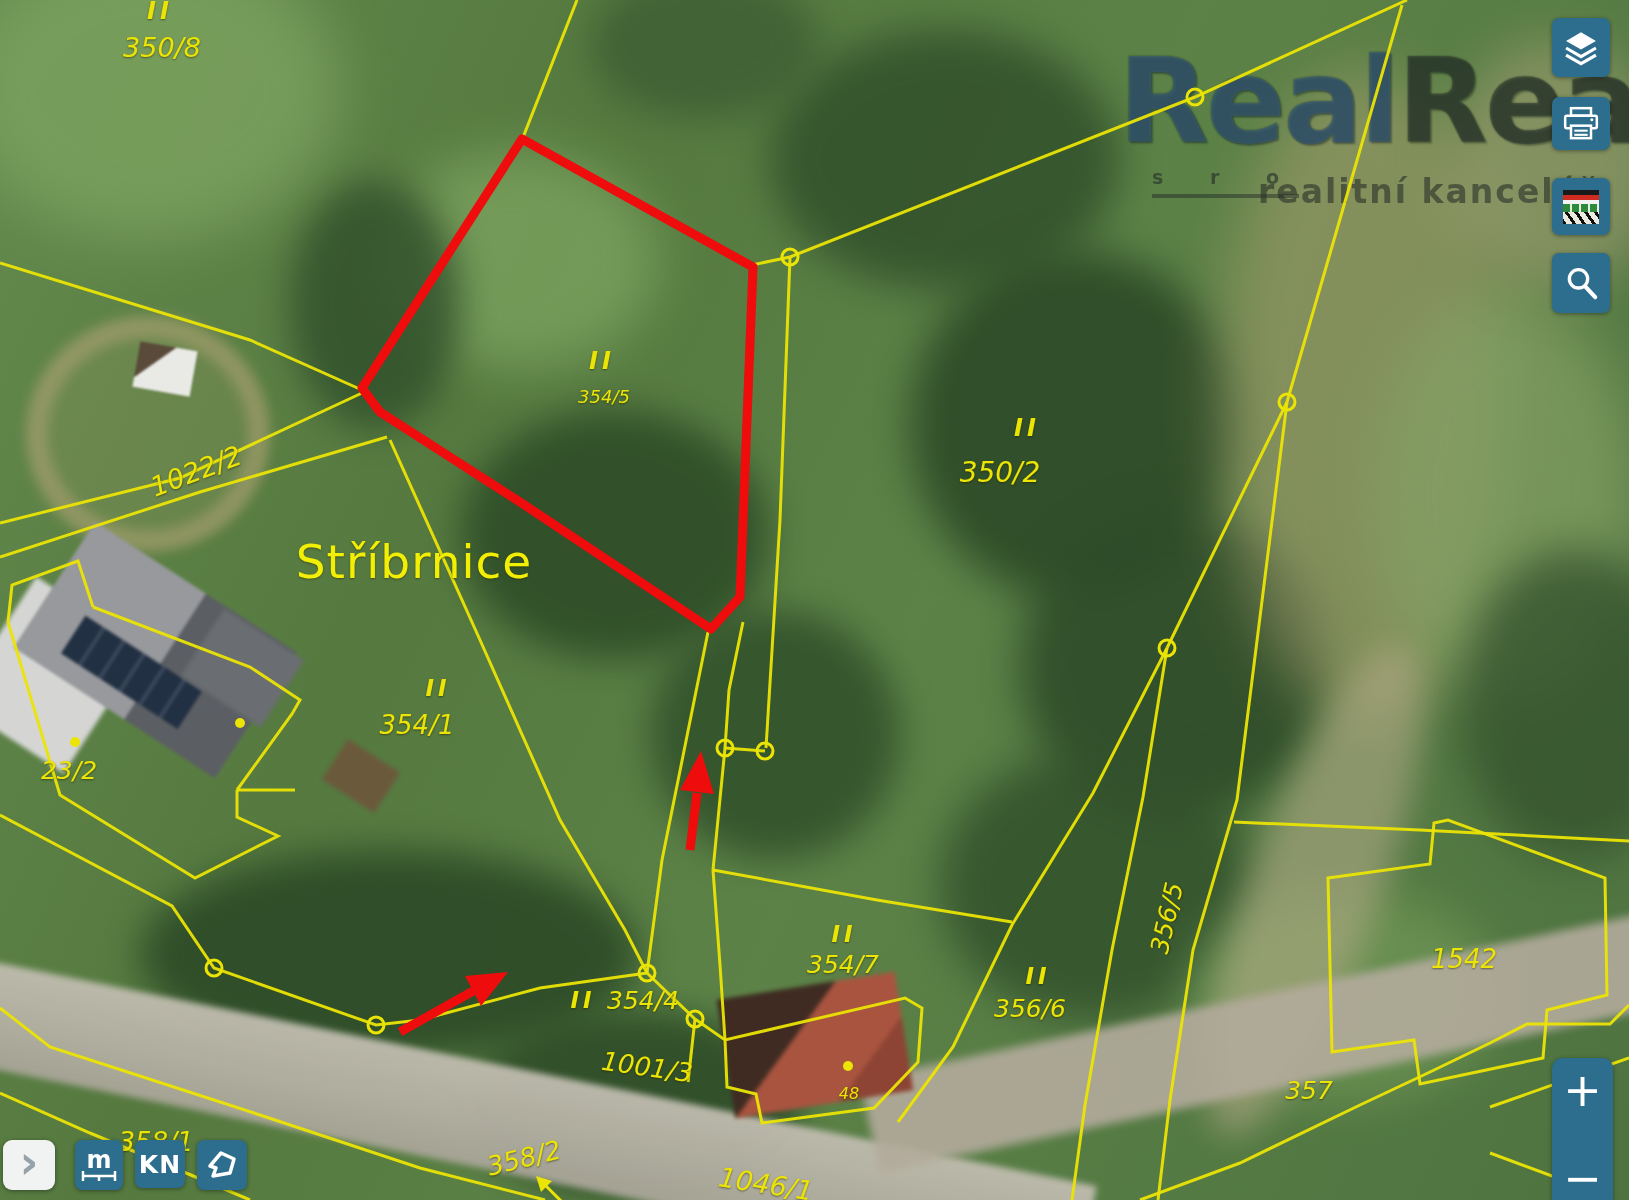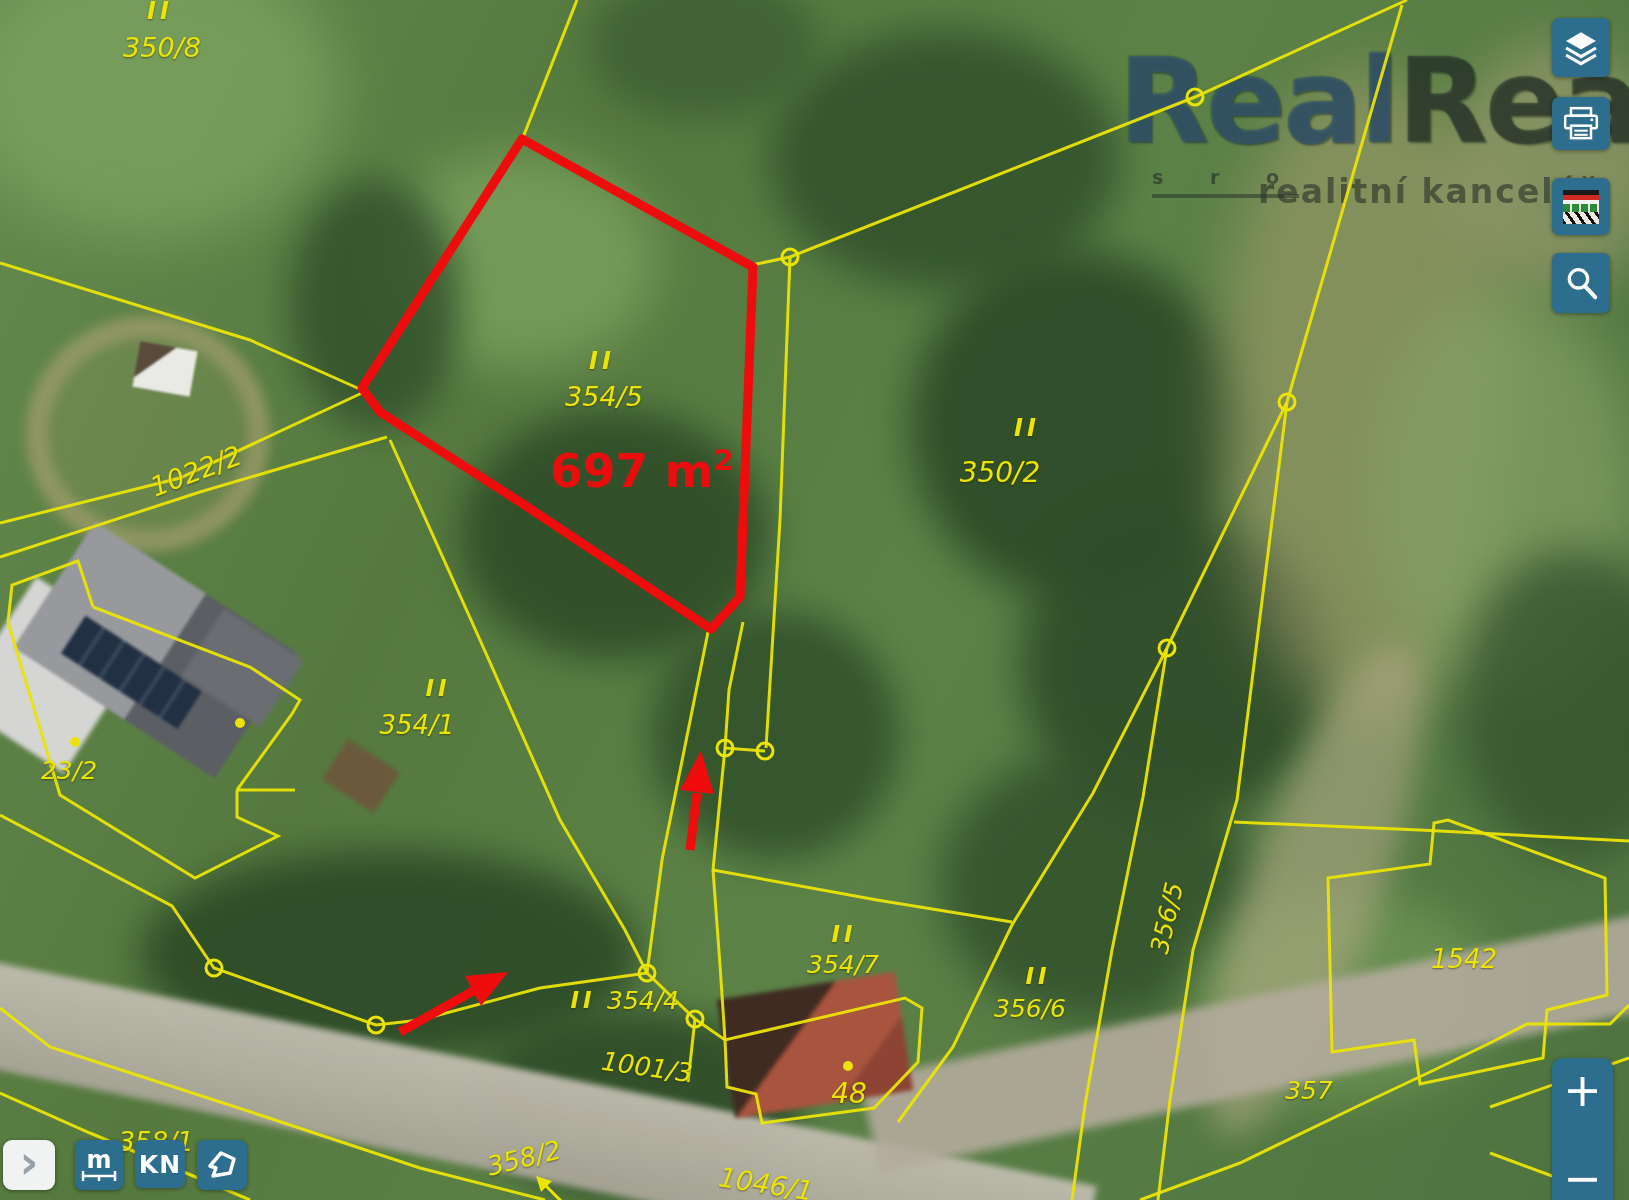--- a/index.html
+++ b/index.html
@@ -150,21 +150,21 @@
     <g fill="#ebe404">
       <line x1="566" y1="1206" x2="546" y2="1186" stroke="#ebe404" stroke-width="3"></line>
       <polygon points="536,1176 552,1181 541,1192"></polygon>
     </g>
   </svg>
 
   <div class="pmark" style="left:160px;top:11px;font-size:24px;transform:translate(-50%,-50%)">II</div>
   <div class="plabel" style="left:162px;top:47px;font-size:27px;transform:translate(-50%,-50%)">350/8</div>
 
   <div class="pmark" style="left:602px;top:361px;font-size:24px;transform:translate(-50%,-50%)">II</div>
-  <div class="plabel" style="left:604px;top:396px;font-size:27px;transform:translate(-50%,-50%)">354/5</div>
+  <div class="plabel" style="left:604px;top:396px;font-size:18px;transform:translate(-50%,-50%)">354/5</div>
 
   <div class="pmark" style="left:1027px;top:428px;font-size:24px;transform:translate(-50%,-50%)">II</div>
   <div class="plabel" style="left:1000px;top:472px;font-size:28px;transform:translate(-50%,-50%)">350/2</div>
 
   <div class="pmark" style="left:438px;top:688px;font-size:23px;transform:translate(-50%,-50%)">II</div>
   <div class="plabel" style="left:417px;top:725px;font-size:26px;transform:translate(-50%,-50%)">354/1</div>
 
   <div class="plabel" style="left:69px;top:770px;font-size:25px;transform:translate(-50%,-50%)">23/2</div>
 
   <div class="plabel" style="left:196px;top:471px;font-size:27px;transform:translate(-50%,-50%) rotate(-21deg)">1022/2</div>
@@ -177,31 +177,31 @@
 
   <div class="pmark" style="left:1038px;top:976px;font-size:23px;transform:translate(-50%,-50%)">II</div>
   <div class="plabel" style="left:1030px;top:1008px;font-size:25px;transform:translate(-50%,-50%)">356/6</div>
 
   <div class="plabel" style="left:1167px;top:918px;font-size:25px;transform:translate(-50%,-50%) rotate(-77deg)">356/5</div>
 
   <div class="plabel" style="left:1309px;top:1090px;font-size:25px;transform:translate(-50%,-50%)">357</div>
 
   <div class="plabel" style="left:1464px;top:959px;font-size:26px;transform:translate(-50%,-50%)">1542</div>
 
-  <div class="plabel" style="left:849px;top:1093px;font-size:28px;transform:translate(-50%,-50%)">48</div>
+  <div class="plabel" style="left:849px;top:1093px;font-size:16px;transform:translate(-50%,-50%)">48</div>
 
   <div class="plabel" style="left:647px;top:1067px;font-size:26px;transform:translate(-50%,-50%) rotate(8deg)">1001/3</div>
 
   <div class="plabel" style="left:524px;top:1158px;font-size:26px;transform:translate(-50%,-50%) rotate(-14deg)">358/2</div>
 
   <div class="plabel" style="left:766px;top:1184px;font-size:27px;transform:translate(-50%,-50%) rotate(9deg)">1046/1</div>
 
   <div class="plabel" style="left:156px;top:1142px;font-size:26px;transform:translate(-50%,-50%);z-index:6">358/1</div>
 
-  <div class="area-label" style="left:550px;top:443px"><span>697 m</span><sup>2</sup></div>
+  <div class="place-label" style="left:414px;top:561px;transform:translate(-50%,-50%)">Stříbrnice</div>
 
   <div class="btn" style="left:1552px;top:18px;width:58px;height:59px">
     <svg width="44" height="40" viewBox="0 0 56 48">
       <path d="M28 4 L47 15 L28 26 L9 15 Z" fill="#fff"></path>
       <path d="M9 24 L28 35 L47 24" stroke="#fff" stroke-width="4" fill="none"></path>
       <path d="M9 33 L28 44 L47 33" stroke="#fff" stroke-width="4" fill="none"></path>
     </svg>
   </div>
   <div class="btn" style="left:1552px;top:97px;width:58px;height:53px">
     <svg width="40" height="38" viewBox="0 0 48 44">

